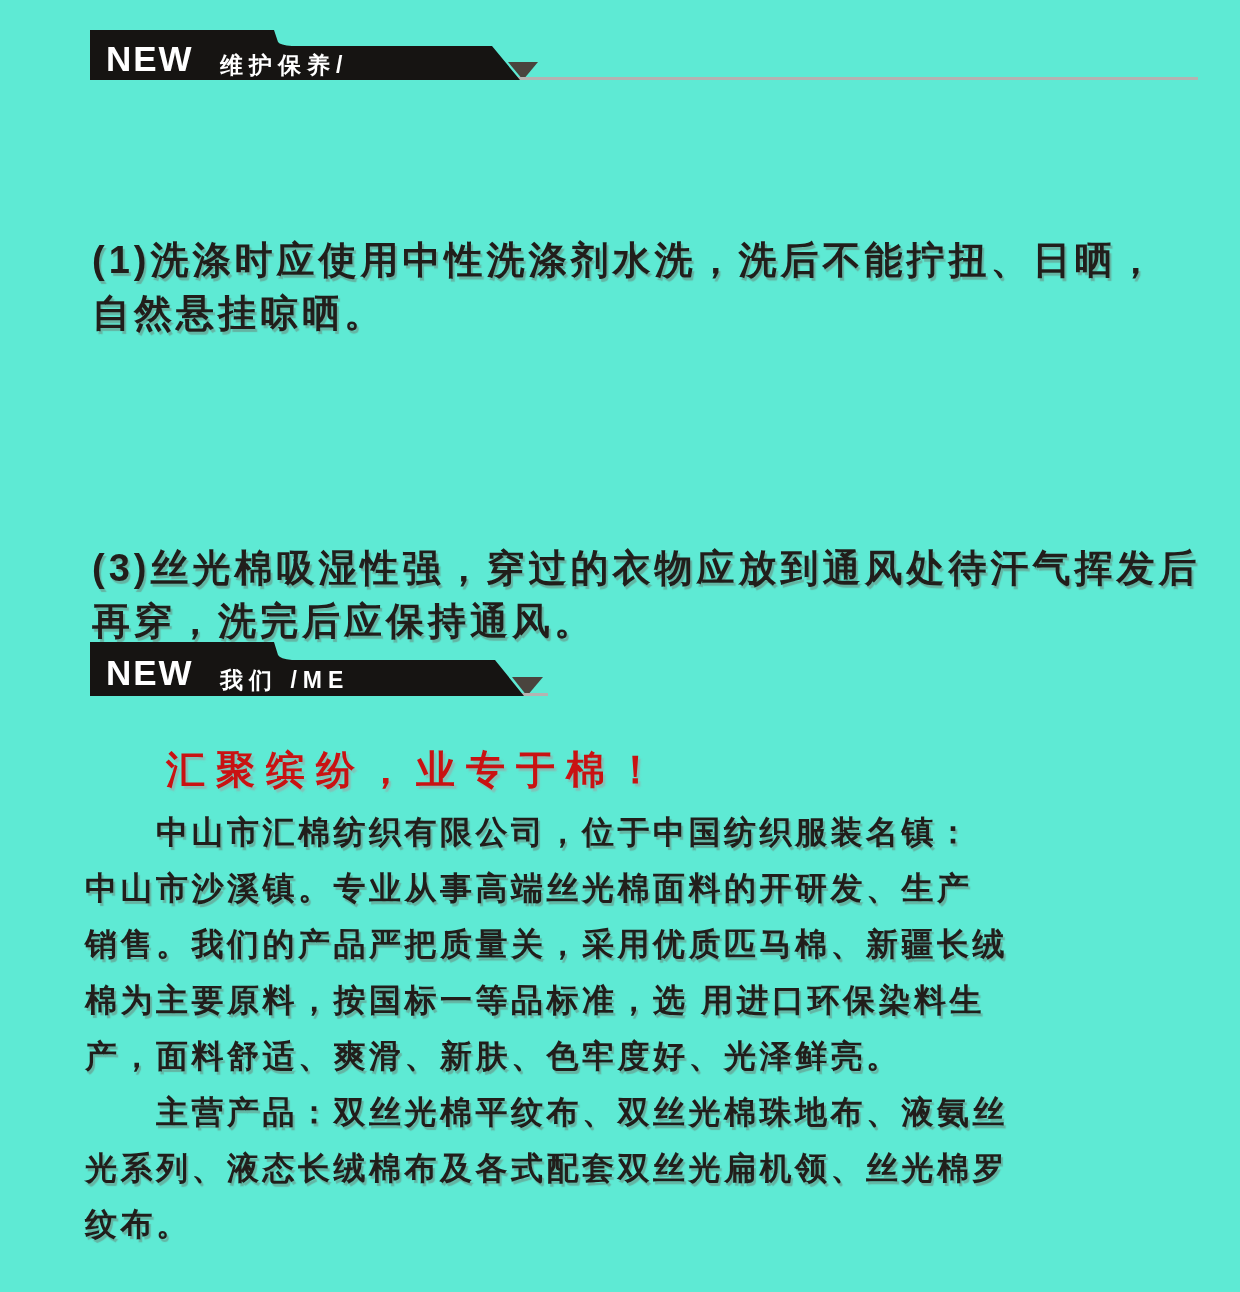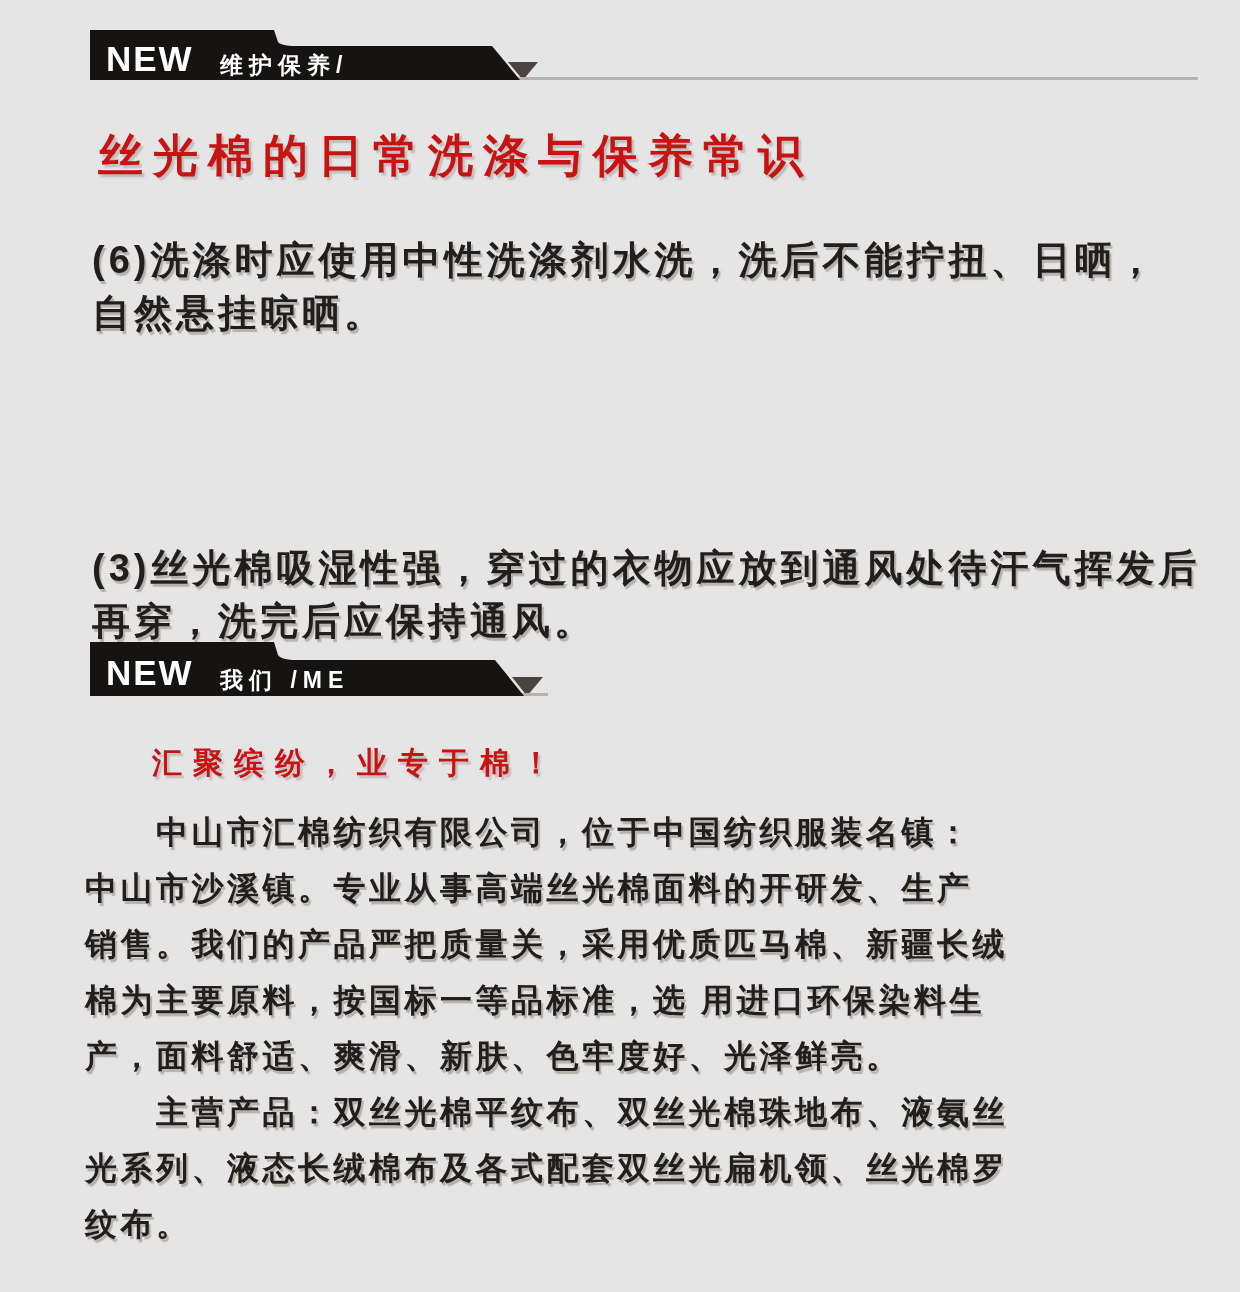--- a/index.html
+++ b/index.html
@@ -3,21 +3,21 @@
 <meta charset="utf-8">
 <style>
   * { margin: 0; padding: 0; box-sizing: border-box; }
   html, body { background: #ffffff; }
   body { font-family: "Liberation Sans", "DejaVu Sans", sans-serif; }
 
   .page {
     position: relative;
     width: 1240px;
     height: 1292px;
-    background: #e5e5e5;
+    background: #5eead4;
     overflow: hidden;
   }
 
   
   .banner { position: absolute; left: 80px; width: 1160px; height: 60px; }
   .banner-1 { top: 28px; }
   .banner-2 { top: 640px; }
   .banner svg { display: block; width: 1160px; height: 60px; }
   .banner text { font-family: "Liberation Sans", "DejaVu Sans", sans-serif; }
   .banner .new-text { font-size: 35px; font-weight: bold; fill: #ffffff; letter-spacing: 2px; }
@@ -30,22 +30,22 @@
     font-weight: bold;
     text-shadow: 2.5px 2.5px 1.5px rgba(160,160,160,0.55);
     white-space: nowrap;
   }
   .care-title {
     top: 126px; left: 98px;
     font-size: 45px;
     letter-spacing: 10px;
   }
   .about-headline {
-    top: 743px; left: 152px;
-    font-size: 30px;
+    top: 743px; left: 166px;
+    font-size: 39px;
     letter-spacing: 11px;
   }
 
   
   .body-text {
     position: absolute;
     color: #211e1b;
     font-weight: bold;
     letter-spacing: 4px;
     white-space: pre-line;
@@ -77,23 +77,22 @@
   <div class="banner banner-1">
     <svg viewBox="0 0 1160 60">
       <polygon points="428,34 458,34 443,52" fill="#4a443e"></polygon>
       <rect x="436" y="49" width="682" height="3" fill="#b5b3b1"></rect>
       <path d="M10,2 L194,2 L198,14 Q200,17 212,18 L412,18 L440,52 L10,52 Z" fill="#161412"></path>
       <text x="26" y="43" class="new-text">NEW</text>
       <text x="140" y="45" class="label-text">维护保养/</text>
     </svg>
   </div>
 
-  <div class="red-heading care-title">丝光棉的日常洗涤与保养常识</div>
 
-  <div class="body-text care-item care-item-1">(6)洗涤时应使用中性洗涤剂水洗，洗后不能拧扭、日晒，
+  <div class="body-text care-item care-item-1">(1)洗涤时应使用中性洗涤剂水洗，洗后不能拧扭、日晒，
 自然悬挂晾晒。</div>
 
 
   <div class="body-text care-item care-item-3">(3)丝光棉吸湿性强，穿过的衣物应放到通风处待汗气挥发后
 再穿，洗完后应保持通风。</div>
 
   <div class="banner banner-2">
     <svg viewBox="0 0 1160 60">
       <polygon points="432,37 463,37 447,56" fill="#4a443e"></polygon>
       <rect x="440" y="53" width="28" height="3" fill="#b5b3b1"></rect>

